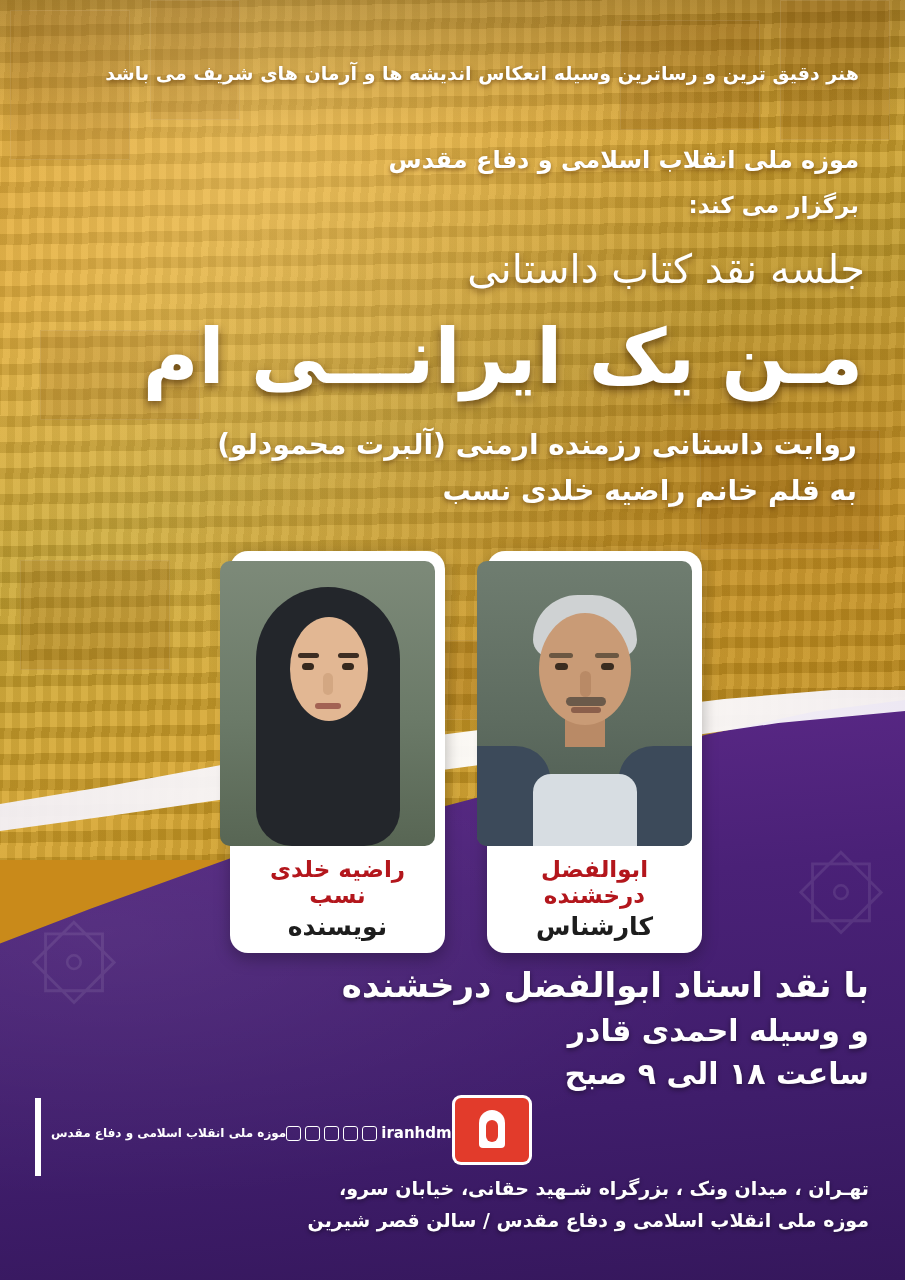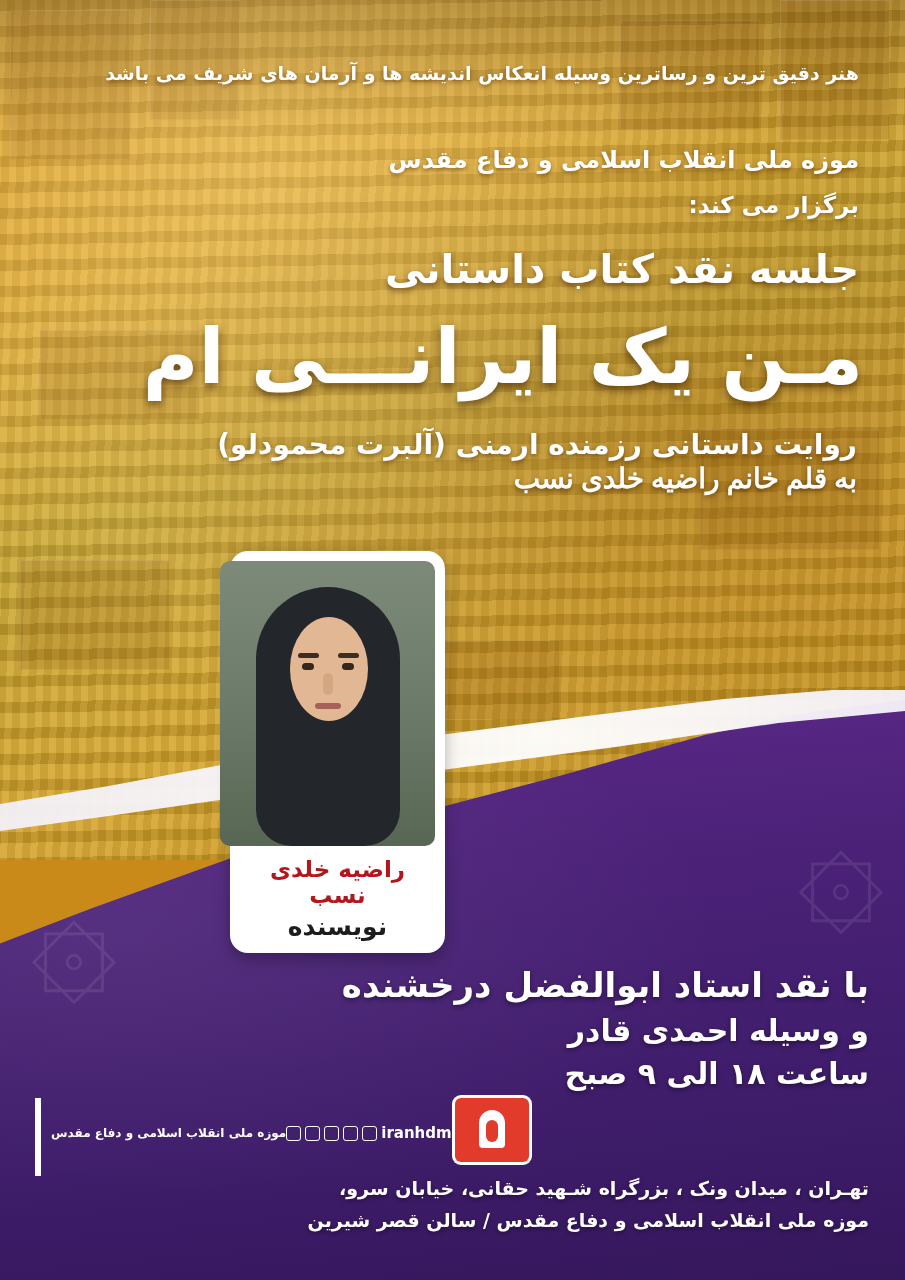--- a/index.html
+++ b/index.html
@@ -83,24 +83,24 @@
     font-weight: bold;
     text-shadow: 0 2px 4px rgba(80,40,0,0.55);
     white-space: nowrap;
   }
   .line-motto { top: 62px; font-size: 19px; letter-spacing: 0.5px; }
   .line-museum { top: 146px; font-size: 24px; }
   .line-holds { top: 192px; font-size: 23px; }
 
   .line-session {
     position: absolute;
-    right: 46px;
+    right: 40px;
     top: 246px;
     font-size: 40px;
-    font-weight: bold;
+    font-weight: normal;
     color: #ffffff;
     text-shadow: 0 3px 6px rgba(70,35,0,0.6);
     white-space: nowrap;
   }
   .title-main {
     position: absolute;
     right: 42px;
     top: 312px;
     font-size: 76px;
     font-weight: bold;
@@ -115,27 +115,26 @@
     top: 428px;
     font-size: 28px;
     font-weight: bold;
     color: #ffffff;
     text-shadow: 0 2px 5px rgba(70,35,0,0.6);
     white-space: nowrap;
   }
   .line-sub2 {
     position: absolute;
     right: 48px;
-    top: 462px;
+    top: 474px;
     font-size: 28px;
     font-weight: bold;
     color: #ffffff;
     text-shadow: 0 2px 5px rgba(70,35,0,0.6);
     white-space: nowrap;
-    font-family: Liberation Serif, serif;
   }
 
   
   .person-card {
     position: absolute;
     width: 215px;
     background: #ffffff;
     border-radius: 18px;
     box-shadow: 0 6px 16px rgba(0,0,0,0.28);
     padding: 10px 10px 12px 10px;
@@ -396,20 +395,39 @@
         <div class="brow-r"></div>
       <div class="eye-l"></div>
         <div class="eye-r"></div>
       <div class="nose"></div>
       <div class="mouth"></div>
     </div>
     <div class="person-name">راضیه خلدی نسب</div>
     <div class="person-role">نویسنده</div>
   </div>
 
+  <div class="person-card card-expert">
+    <div class="photo photo-man">
+      <div class="jacket-l"></div>
+      <div class="jacket-r"></div>
+      <div class="shirt"></div>
+      <div class="neck"></div>
+      <div class="hair"></div>
+      <div class="face"></div>
+      <div class="brow-l"></div>
+        <div class="brow-r"></div>
+      <div class="eye-l"></div>
+        <div class="eye-r"></div>
+      <div class="nose"></div>
+      <div class="stache"></div>
+      <div class="mouth"></div>
+    </div>
+    <div class="person-name">ابوالفضل درخشنده</div>
+    <div class="person-role">کارشناس</div>
+  </div>
 
   <div class="critic-block">
     <div class="critic-line1">با نقد استاد ابوالفضل درخشنده</div>
     <div class="critic-line2">و وسیله احمدی قادر</div>
     <div class="time-line">ساعت ۱۸ الی ۹ صبح</div>
   </div>
 
   <div class="address">
     <div>تهـران ، میدان ونک ، بزرگراه شـهید حقانی، خیابان سرو،</div>
     <div>موزه ملی انقلاب اسلامی و دفاع مقدس / سالن قصر شیرین</div>

